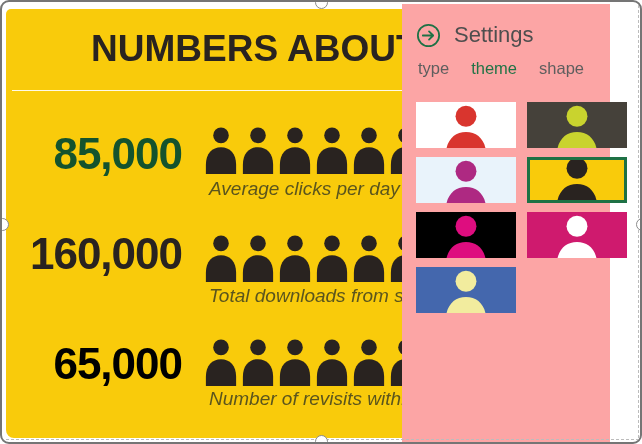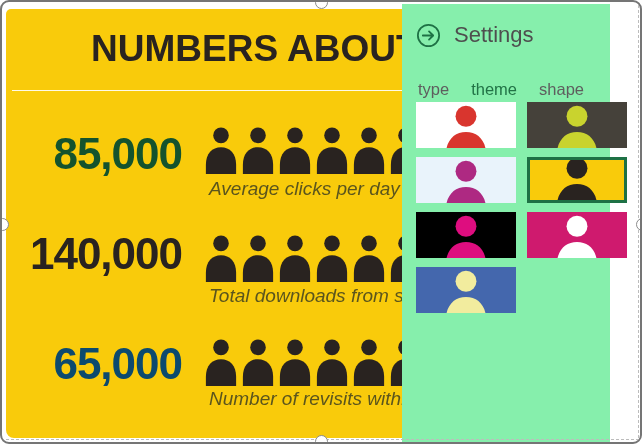--- a/index.html
+++ b/index.html
@@ -25,25 +25,25 @@
     position:absolute; left:0; width:176px; text-align:right;
     font-size:44px; font-weight:bold; line-height:44px; letter-spacing:-1px;
     white-space:nowrap;
   }
   .row-icons{ position:absolute; left:198px; display:flex; gap:3px; white-space:nowrap; }
   .row-caption{
     position:absolute; left:203px; font-size:19px; font-style:italic;
     line-height:22px; white-space:nowrap;text-align:right;
   }
   
-  .panel{ position:absolute; left:400px; top:2px; width:208px; height:440px; background:#86efac; }
+  .panel{ position:absolute; left:400px; top:2px; width:208px; height:440px; background:#fca5a5; }
   .panel-header{ position:absolute; left:14px; top:18px; display:flex; align-items:center; gap:13px; }
   .back-btn{ width:25px; height:25px; padding:0; border:none; background:none; cursor:pointer; line-height:0; }
   .panel-title{ font-size:22px; color:#4E4E4E; }
-  .tabs{ position:absolute; left:16px; top:76px; display:flex; gap:22px; font-size:16.5px; }
+  .tabs{ position:absolute; left:16px; top:55px; display:flex; gap:22px; font-size:16.5px; }
   .tab{ color:#5E5E5E; cursor:pointer; }
   .themes{
     position:absolute; left:14px; top:98px;
     display:grid; grid-template-columns:100px 100px; column-gap:11px; row-gap:9px;
   }
   .swatch{ position:relative; width:100px; height:46px; overflow:hidden; cursor:pointer; box-sizing:border-box; }
   .swatch.selected{ border:3px solid #1E7145; }
   .swatch svg{ position:absolute; left:50%; transform:translateX(-50%); bottom:-20px; }
   
   .dash-right{ position:absolute; left:636px; top:3px; height:433px; width:0; border-left:1px dashed #bcbcbc; }
@@ -87,21 +87,21 @@
           <svg width="34" height="47" viewBox="0 0 40 56" preserveAspectRatio="xMidYMax meet">
             <circle cx="20" cy="10" r="9.3" fill="#292320"></circle>
             <path d="M2 56 V45 C2 31.5 9.5 24 20 24 C30.5 24 38 31.5 38 45 V56 Z" fill="#292320"></path>
           </svg>
           <svg width="34" height="47" viewBox="0 0 40 56" preserveAspectRatio="xMidYMax meet">
             <circle cx="20" cy="10" r="9.3" fill="#292320"></circle>
             <path d="M2 56 V45 C2 31.5 9.5 24 20 24 C30.5 24 38 31.5 38 45 V56 Z" fill="#292320"></path>
           </svg>
         </div>
         <div class="row-caption" style="top: 169px; color: rgb(91, 85, 29);">Average clicks per day</div>
-        <div class="row-number" style="top: 223px; color: rgb(41, 35, 32);">140,000</div>
+        <div class="row-number" style="top: 223px; color: rgb(41, 35, 32);">160,000</div>
         <div class="row-icons" style="top: 226px;">
           <svg width="34" height="47" viewBox="0 0 40 56" preserveAspectRatio="xMidYMax meet">
             <circle cx="20" cy="10" r="9.3" fill="#292320"></circle>
             <path d="M2 56 V45 C2 31.5 9.5 24 20 24 C30.5 24 38 31.5 38 45 V56 Z" fill="#292320"></path>
           </svg>
           <svg width="34" height="47" viewBox="0 0 40 56" preserveAspectRatio="xMidYMax meet">
             <circle cx="20" cy="10" r="9.3" fill="#292320"></circle>
             <path d="M2 56 V45 C2 31.5 9.5 24 20 24 C30.5 24 38 31.5 38 45 V56 Z" fill="#292320"></path>
           </svg>
           <svg width="34" height="47" viewBox="0 0 40 56" preserveAspectRatio="xMidYMax meet">
@@ -115,21 +115,21 @@
           <svg width="34" height="47" viewBox="0 0 40 56" preserveAspectRatio="xMidYMax meet">
             <circle cx="20" cy="10" r="9.3" fill="#292320"></circle>
             <path d="M2 56 V45 C2 31.5 9.5 24 20 24 C30.5 24 38 31.5 38 45 V56 Z" fill="#292320"></path>
           </svg>
           <svg width="34" height="47" viewBox="0 0 40 56" preserveAspectRatio="xMidYMax meet">
             <circle cx="20" cy="10" r="9.3" fill="#292320"></circle>
             <path d="M2 56 V45 C2 31.5 9.5 24 20 24 C30.5 24 38 31.5 38 45 V56 Z" fill="#292320"></path>
           </svg>
         </div>
         <div class="row-caption" style="top: 276px; color: rgb(91, 85, 29);">Total downloads from si</div>
-        <div class="row-number" style="top: 333px; color: #0c4a6e;">65,000</div>
+        <div class="row-number" style="top: 333px; color: #000000;">65,000</div>
         <div class="row-icons" style="top: 330px;">
           <svg width="34" height="47" viewBox="0 0 40 56" preserveAspectRatio="xMidYMax meet">
             <circle cx="20" cy="10" r="9.3" fill="#292320"></circle>
             <path d="M2 56 V45 C2 31.5 9.5 24 20 24 C30.5 24 38 31.5 38 45 V56 Z" fill="#292320"></path>
           </svg>
           <svg width="34" height="47" viewBox="0 0 40 56" preserveAspectRatio="xMidYMax meet">
             <circle cx="20" cy="10" r="9.3" fill="#292320"></circle>
             <path d="M2 56 V45 C2 31.5 9.5 24 20 24 C30.5 24 38 31.5 38 45 V56 Z" fill="#292320"></path>
           </svg>
           <svg width="34" height="47" viewBox="0 0 40 56" preserveAspectRatio="xMidYMax meet">

